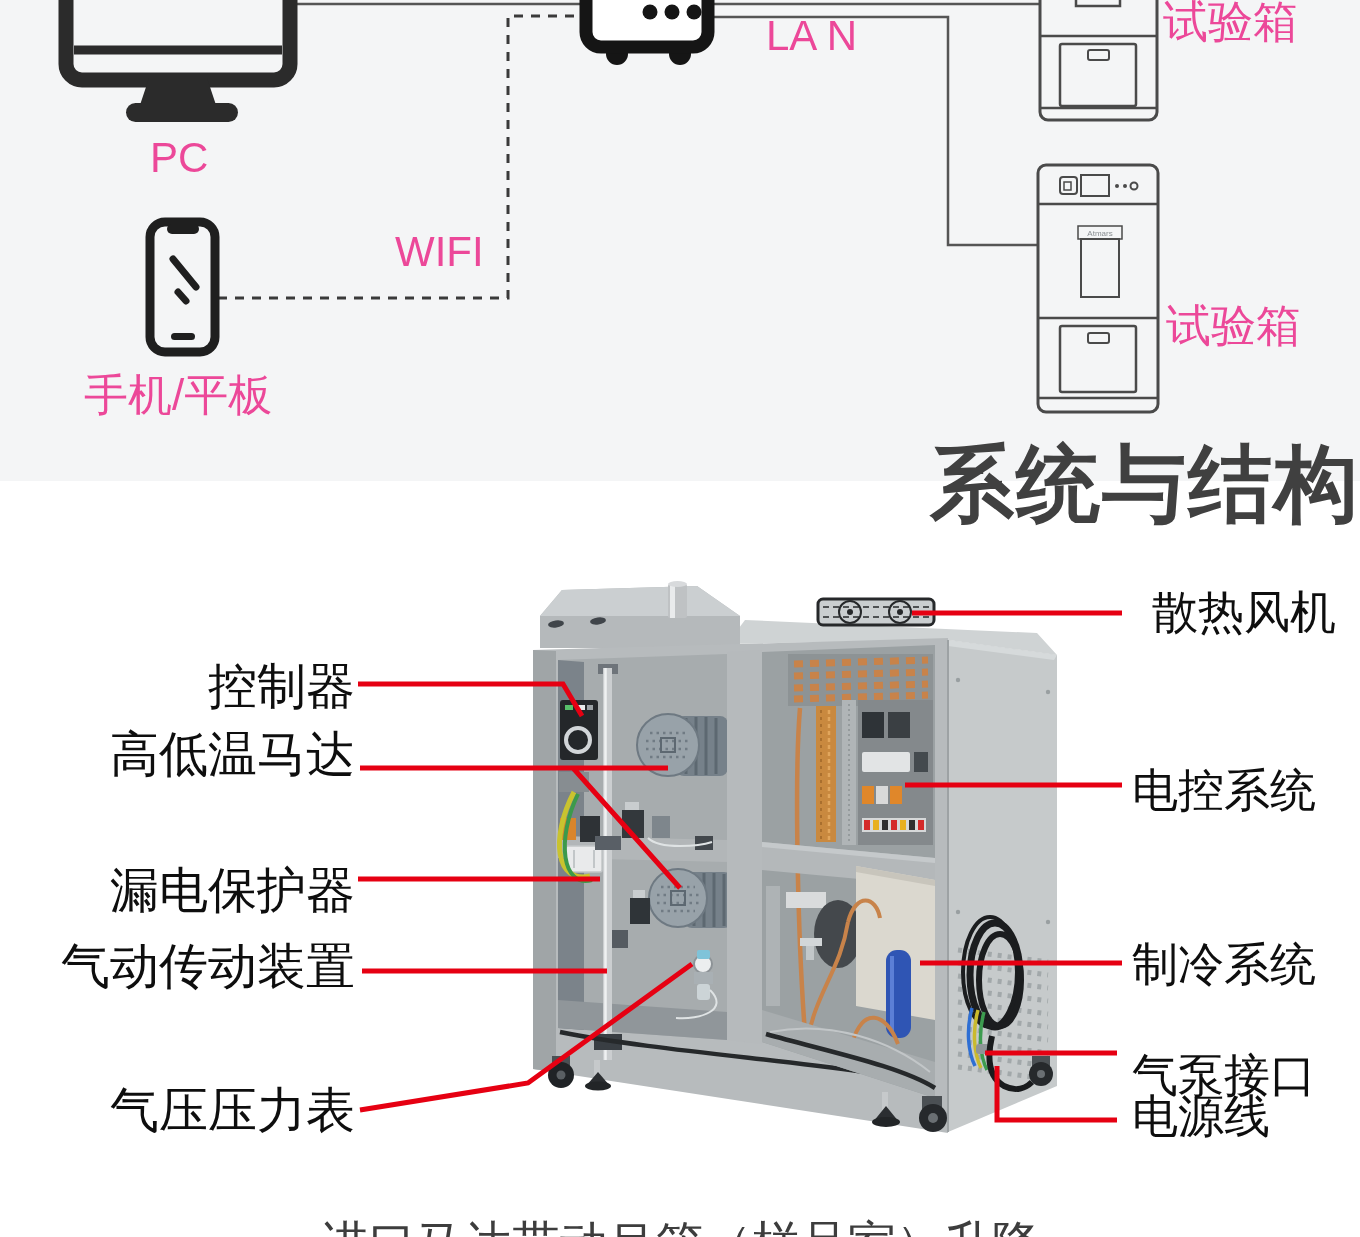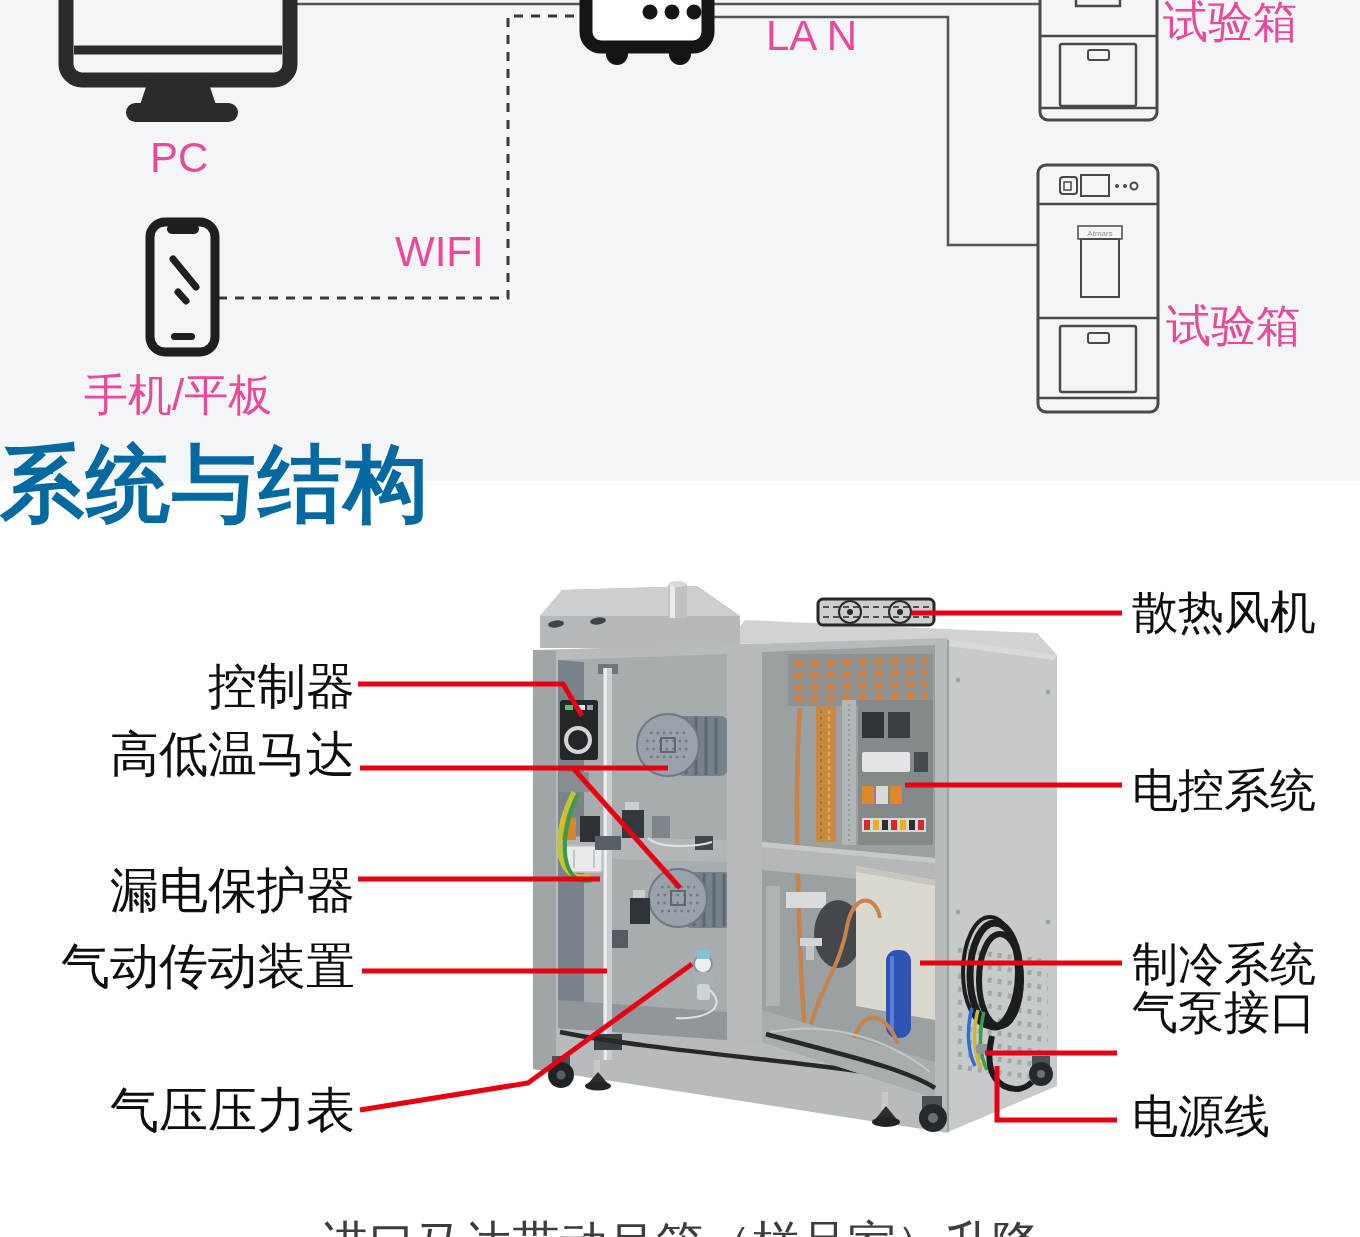--- a/index.html
+++ b/index.html
@@ -10,34 +10,34 @@
   .diagram-bg{position:absolute;left:0;top:0;width:1360px;height:481px;background:#f4f5f6;}
   svg{position:absolute;left:0;top:0;}
   .lbl{position:absolute;white-space:nowrap;color:#ec4899;font-weight:500;}
   .lbl-pc{left:150px;top:134px;font-size:42px;}
   .lbl-phone{left:84px;top:366px;font-size:44px;}
   .lbl-wifi{left:371px;top:228px;font-size:42px;margin-left:24px;}
   .lbl-lan{left:766px;top:12px;font-size:42px;}
   .lbl-chamber1{left:1163px;top:-8px;font-size:45px;}
   .lbl-chamber2{left:1166px;top:296px;font-size:45px;}
   .section-title{
-    position:absolute;left:0;top:428px;width:1360px;text-align:left;
-    font-size:84px;font-weight:900;color:#0369a1;letter-spacing:2px;
+    position:absolute;left:0;top:428px;width:1360px;text-align:right;
+    font-size:84px;font-weight:900;color:#404040;letter-spacing:2px;
   }
   .callout-left{position:absolute;right:1005px;text-align:right;font-size:49px;font-weight:500;white-space:nowrap;line-height:57px;}
   .callout-right{position:absolute;left:1132px;text-align:left;font-size:46px;font-weight:500;white-space:nowrap;line-height:48px;}
   .co-controller{top:658px;text-align:center;}
   .co-motor{top:726px;}
   .co-leakage{top:862px;}
   .co-pneumatic{top:938px;}
   .co-gauge{top:1082px;}
-  .co-fan{top:588px;}
+  .co-fan{top:588px;margin-left:20px;}
   .co-electric{top:766px;}
   .co-cooling{top:940px;}
-  .co-airpump{top:988px;text-align:center;}
+  .co-airpump{top:1051px;text-align:center;}
   .co-power{top:1092px;}
   .caption{
     position:absolute;left:0;top:1212px;width:1360px;text-align:center;
     font-size:48px;font-weight:500;color:#3d3d3d;white-space:nowrap;
   }
 </style>
 </head>
 <body>
 
 <div class="page">

